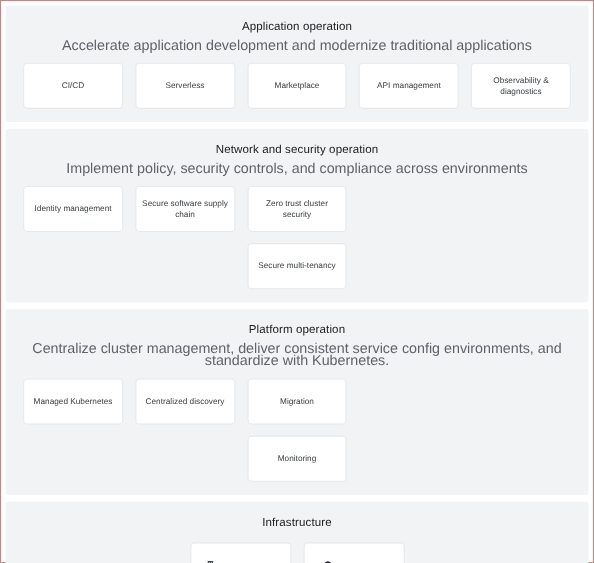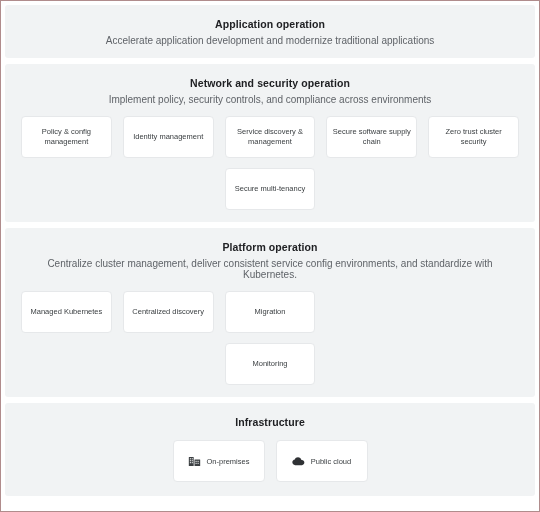--- a/index.html
+++ b/index.html
@@ -26,29 +26,29 @@
   }
   .section {
     background: #f1f3f4;
     border-radius: 3px;
     padding: 10px 16px 12px 16px;
     box-sizing: border-box;
   }
   .section-title {
     text-align: center;
     font-size: 10.5px;
-    font-weight: bold;
+    font-weight: normal;
     color: #202124;
     letter-spacing: 0.1px;
     margin: 2px 0 0 0;
     line-height: 14px;
   }
   .section-subtitle {
     text-align: center;
-    font-size: 10px;
+    font-size: 13px;
     color: #5f6368;
     line-height: 11px;
     margin: 4px 0 0 0;
   }
   .card-grid {
     display: grid;
     grid-template-columns: repeat(5, 1fr);
     column-gap: 11px;
     row-gap: 10px;
     margin-top: 11px;
@@ -103,29 +103,34 @@
   .infra-section { padding-bottom: 14px; }
 </style>
 </head>
 <body>
 
 <div class="page-frame">
 
   <div class="section">
     <div class="section-title">Application operation</div>
     <div class="section-subtitle">Accelerate application development and modernize traditional applications</div>
+    <div class="card-grid">
+      <div class="card">CI/CD</div>
+      <div class="card">Serverless</div>
+      <div class="card">Marketplace</div>
+      <div class="card">API management</div>
+      <div class="card">Observability &amp; diagnostics</div>
+    </div>
   </div>
 
   <div class="section">
     <div class="section-title">Network and security operation</div>
     <div class="section-subtitle">Implement policy, security controls, and compliance across environments</div>
     <div class="card-grid">
-      <div class="card">Policy &amp; config management</div>
       <div class="card">Identity management</div>
-      <div class="card">Service discovery &amp; management</div>
       <div class="card">Secure software supply chain</div>
       <div class="card">Zero trust cluster security</div>
       <div class="card card-center-col">Secure multi-tenancy</div>
     </div>
   </div>
 
   <div class="section">
     <div class="section-title">Platform operation</div>
     <div class="section-subtitle">Centralize cluster management, deliver consistent service config environments, and standardize with Kubernetes.</div>
     <div class="card-grid">

